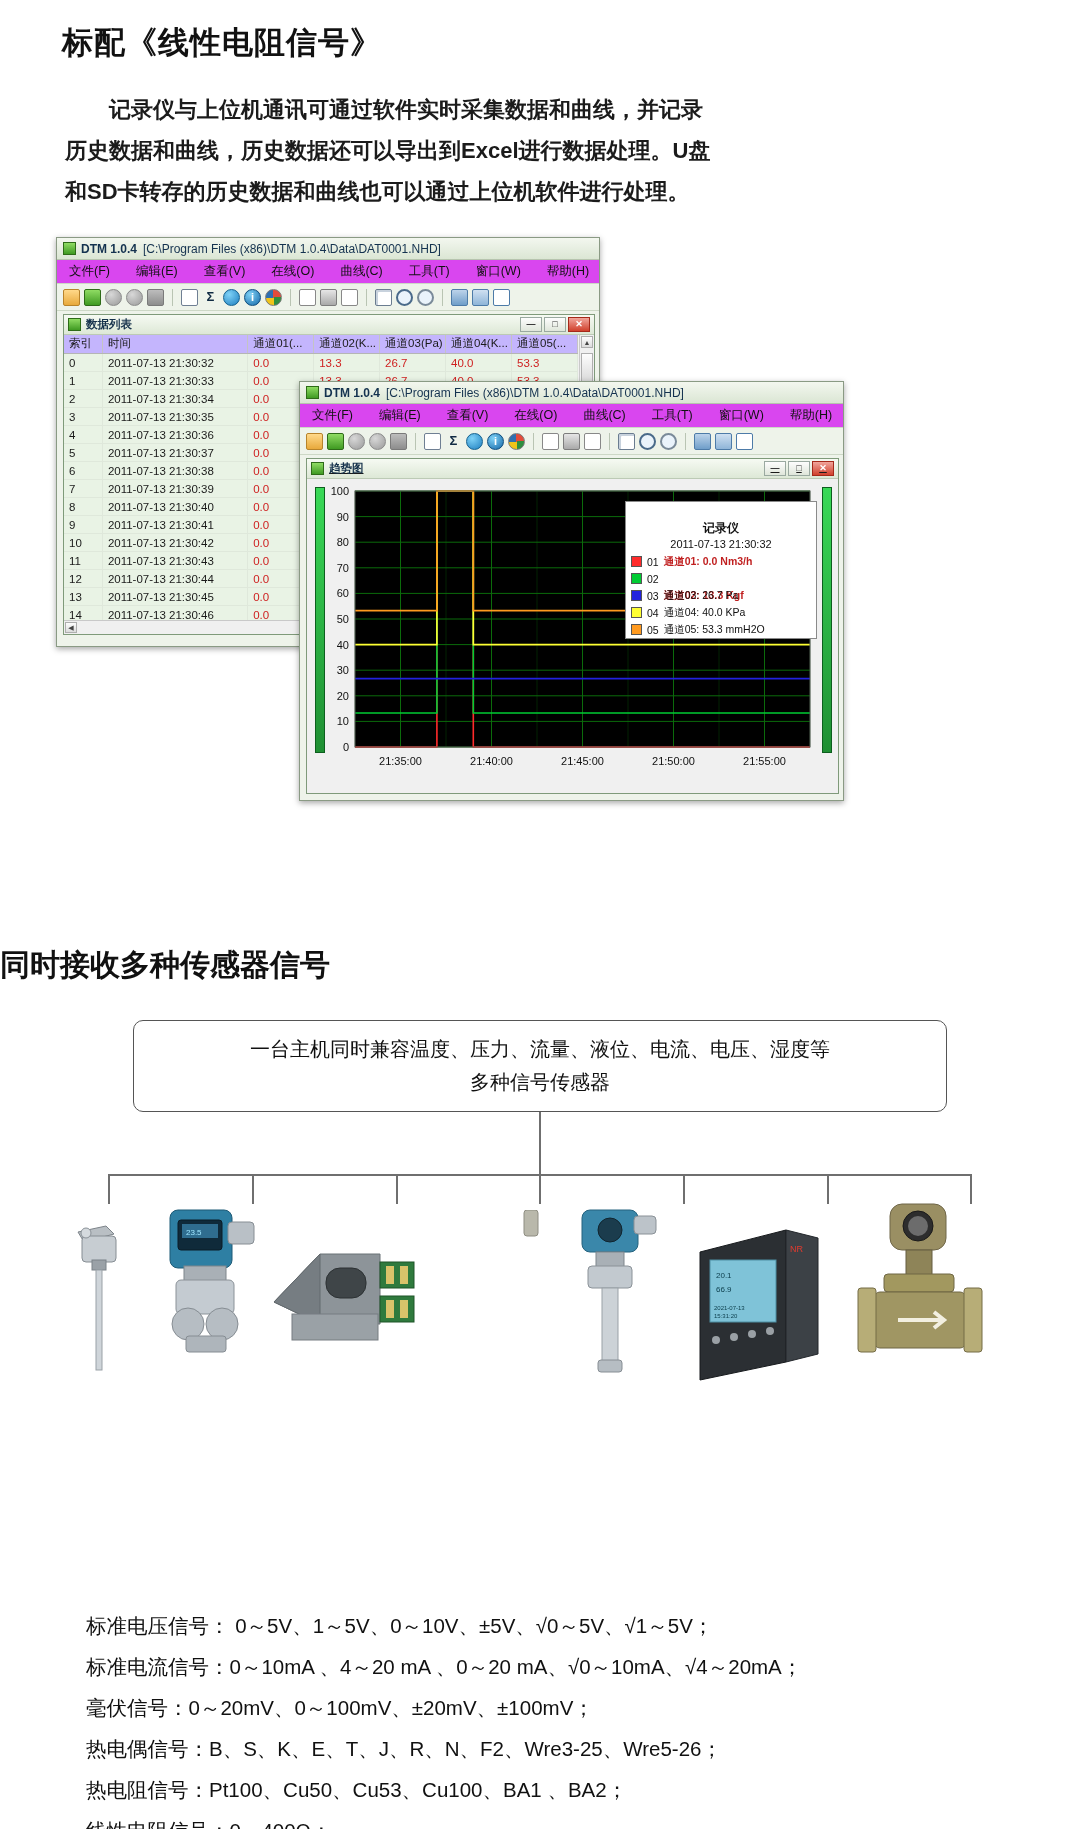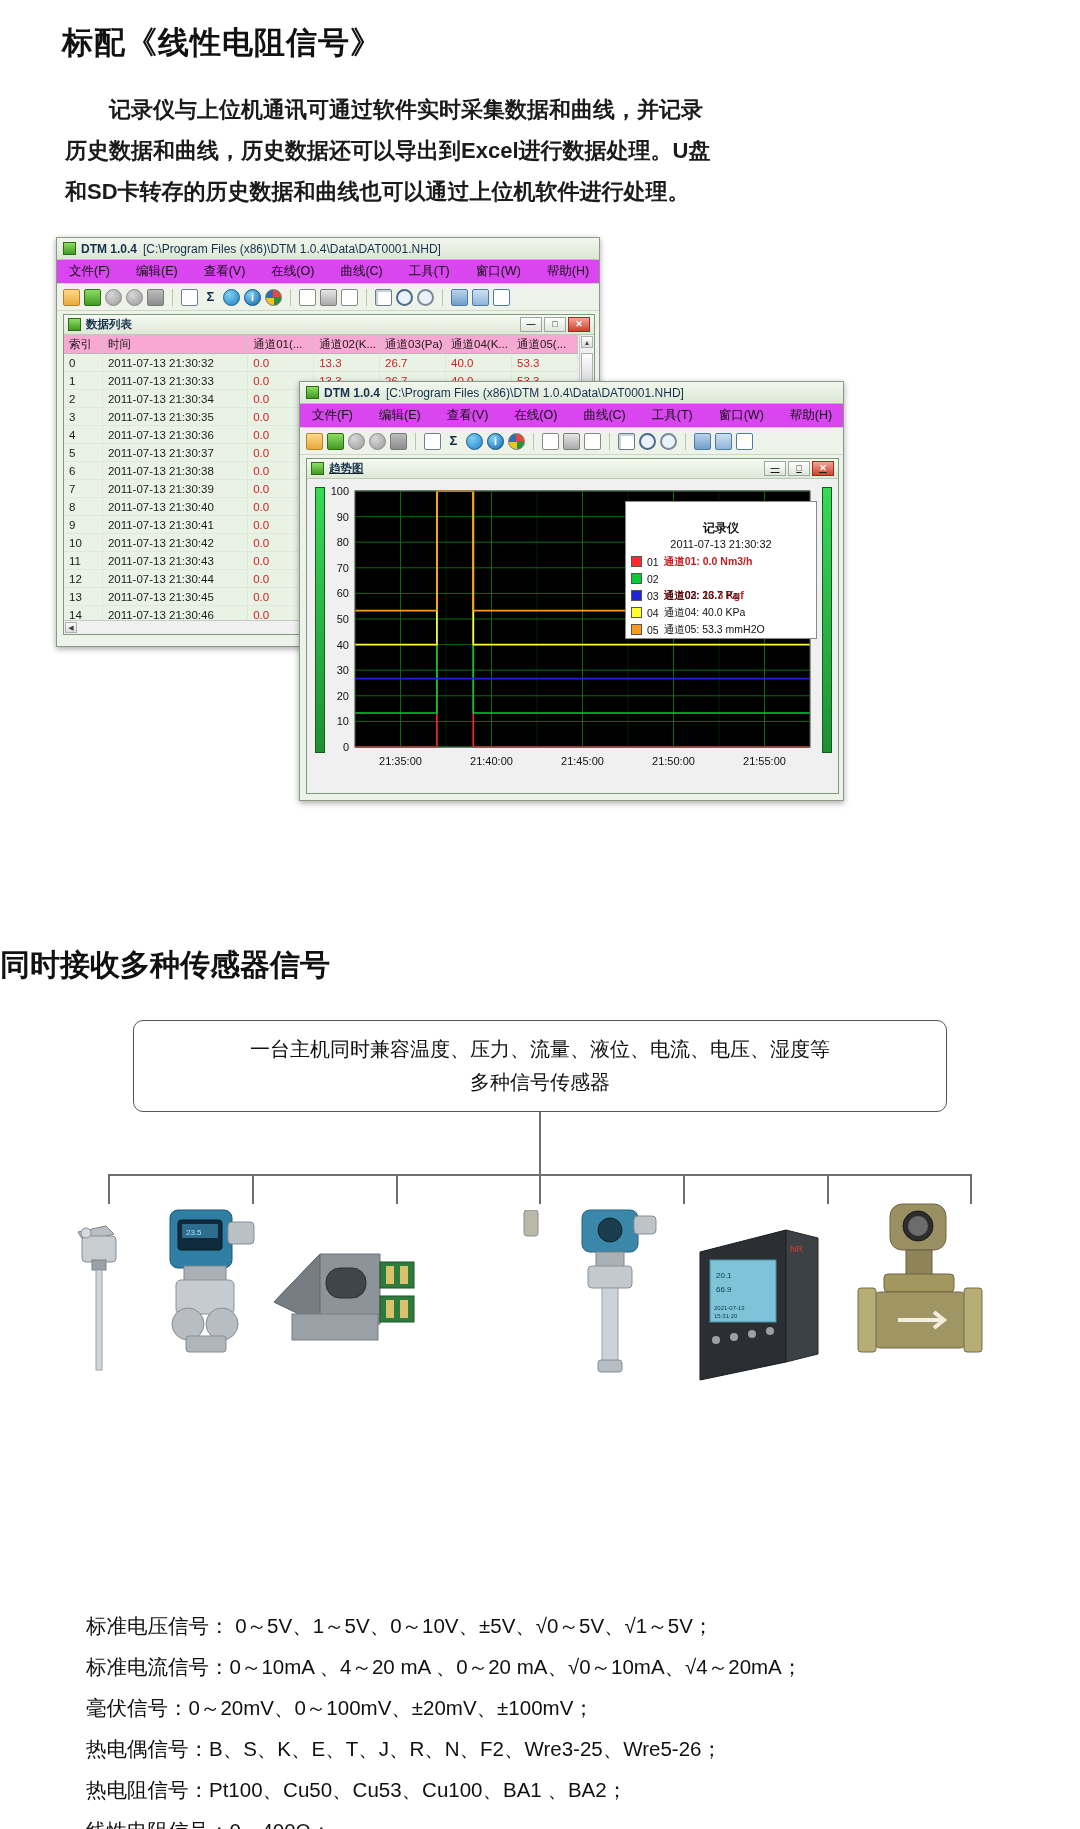--- a/index.html
+++ b/index.html
@@ -100,22 +100,22 @@
   .wbtns{ margin-left:auto; display:flex; gap:2px; }
   .wbtn{
     width:22px;height:15px;border:1px solid #9aa9a0;
     background:linear-gradient(#fdfdfd,#dfe6da);
     font-size:9px; line-height:13px; text-align:center; color:#2b2b2b;
   }
   .wbtn.close{ background:linear-gradient(#f1a59b,#d0402c); border-color:#a5291a; color:#fff; font-weight:bold; }
 
   
   .dl-head{
-    display:flex; font-size:11.5px; background:#f9a8d4;
-    border-bottom:1px solid #b5b5b5; height:19px; align-items:center;
+    display:flex; font-size:11.5px; background:#c4b5fd;
+    border-bottom:1px solid #b5b5b5; height:19px; align-items:flex-end;
   }
   .dl-head div{
     border-right:1px solid #c4c4c4; height:19px; line-height:19px;
     padding-left:5px; overflow:hidden; white-space:nowrap;
   }
   .dl-row{
     display:flex; font-size:11.5px; height:18px; align-items:center;
     background:#e9f3e5; border-bottom:1px solid #dfe8db;
   }
   .dl-row div{

